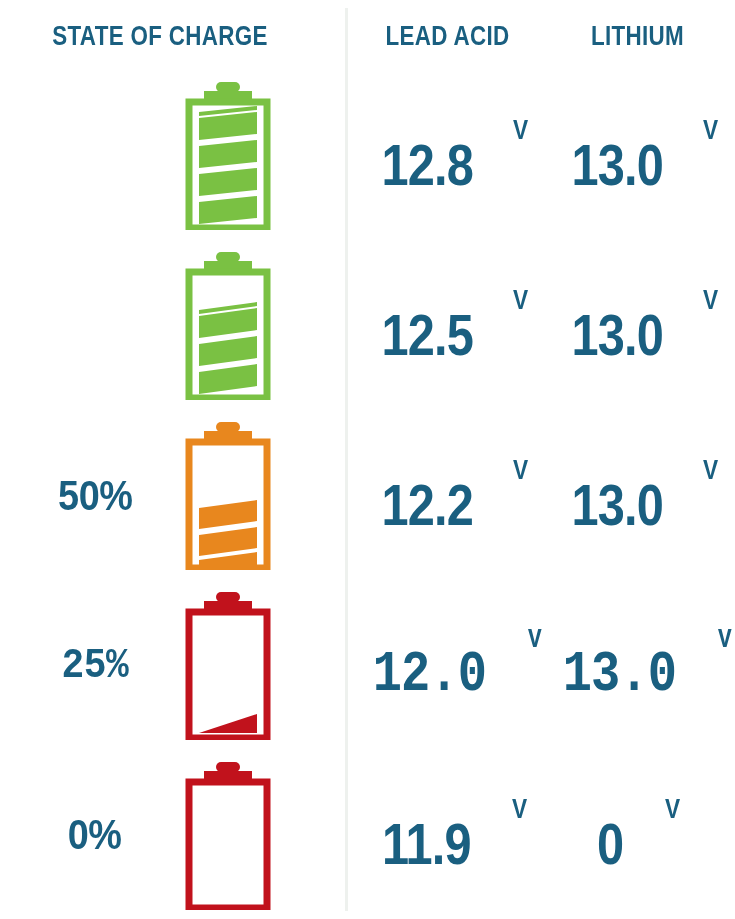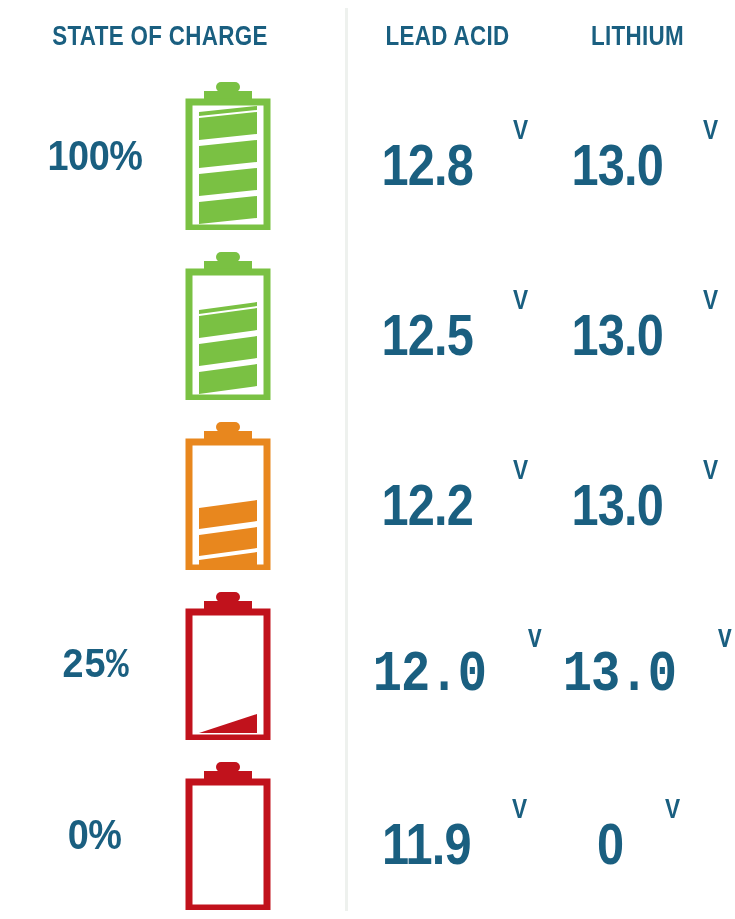--- a/index.html
+++ b/index.html
@@ -142,23 +142,20 @@
 
   <div class="divider"></div>
 
   <div class="header-row">
     <div class="hdr hdr-soc">STATE OF CHARGE</div>
     <div class="hdr hdr-lead">LEAD ACID</div>
     <div class="hdr hdr-lith">LITHIUM</div>
   </div>
 
   <div class="row row-0">
-    <div class="pct">
-        <span>100%</span>
-      </div>
     <div class="batt-cell">
       <svg class="batt-svg" width="100" height="150" viewBox="0 0 100 150">
         <rect x="38" y="2" width="24" height="10" rx="5" fill="#7ac143"></rect>
         <rect x="26" y="11" width="48" height="9" fill="#7ac143"></rect>
         <rect x="11" y="22" width="78" height="126" fill="none" stroke="#7ac143" stroke-width="7"></rect>
         <g fill="#7ac143">
           <polygon points="21,38 79,32 79,54 21,60"></polygon>
           <polygon points="21,66 79,60 79,82 21,88"></polygon>
           <polygon points="21,94 79,88 79,110 21,116"></polygon>
           <polygon points="21,122 79,116 79,138 21,144"></polygon>
@@ -202,20 +199,23 @@
     </div>
     <div class="volt volt-lith">
       <div class="volt-inner">
         <span class="volt-num">13.0</span>
         <span class="volt-unit">V</span>
       </div>
     </div>
   </div>
 
   <div class="row row-2">
+    <div class="pct">
+        <span>50%</span>
+      </div>
     <div class="batt-cell">
       <svg class="batt-svg" width="100" height="150" viewBox="0 0 100 150">
         <rect x="38" y="2" width="24" height="10" rx="5" fill="#e8871e"></rect>
         <rect x="26" y="11" width="48" height="9" fill="#e8871e"></rect>
         <rect x="11" y="22" width="78" height="126" fill="none" stroke="#e8871e" stroke-width="7"></rect>
         <g fill="#e8871e">
           <polygon points="21,88 79,80 79,101 21,109"></polygon>
           <polygon points="21,115 79,107 79,128 21,136"></polygon>
           <polygon points="21,140 79,132 79,146 21,146"></polygon>
         </g>

